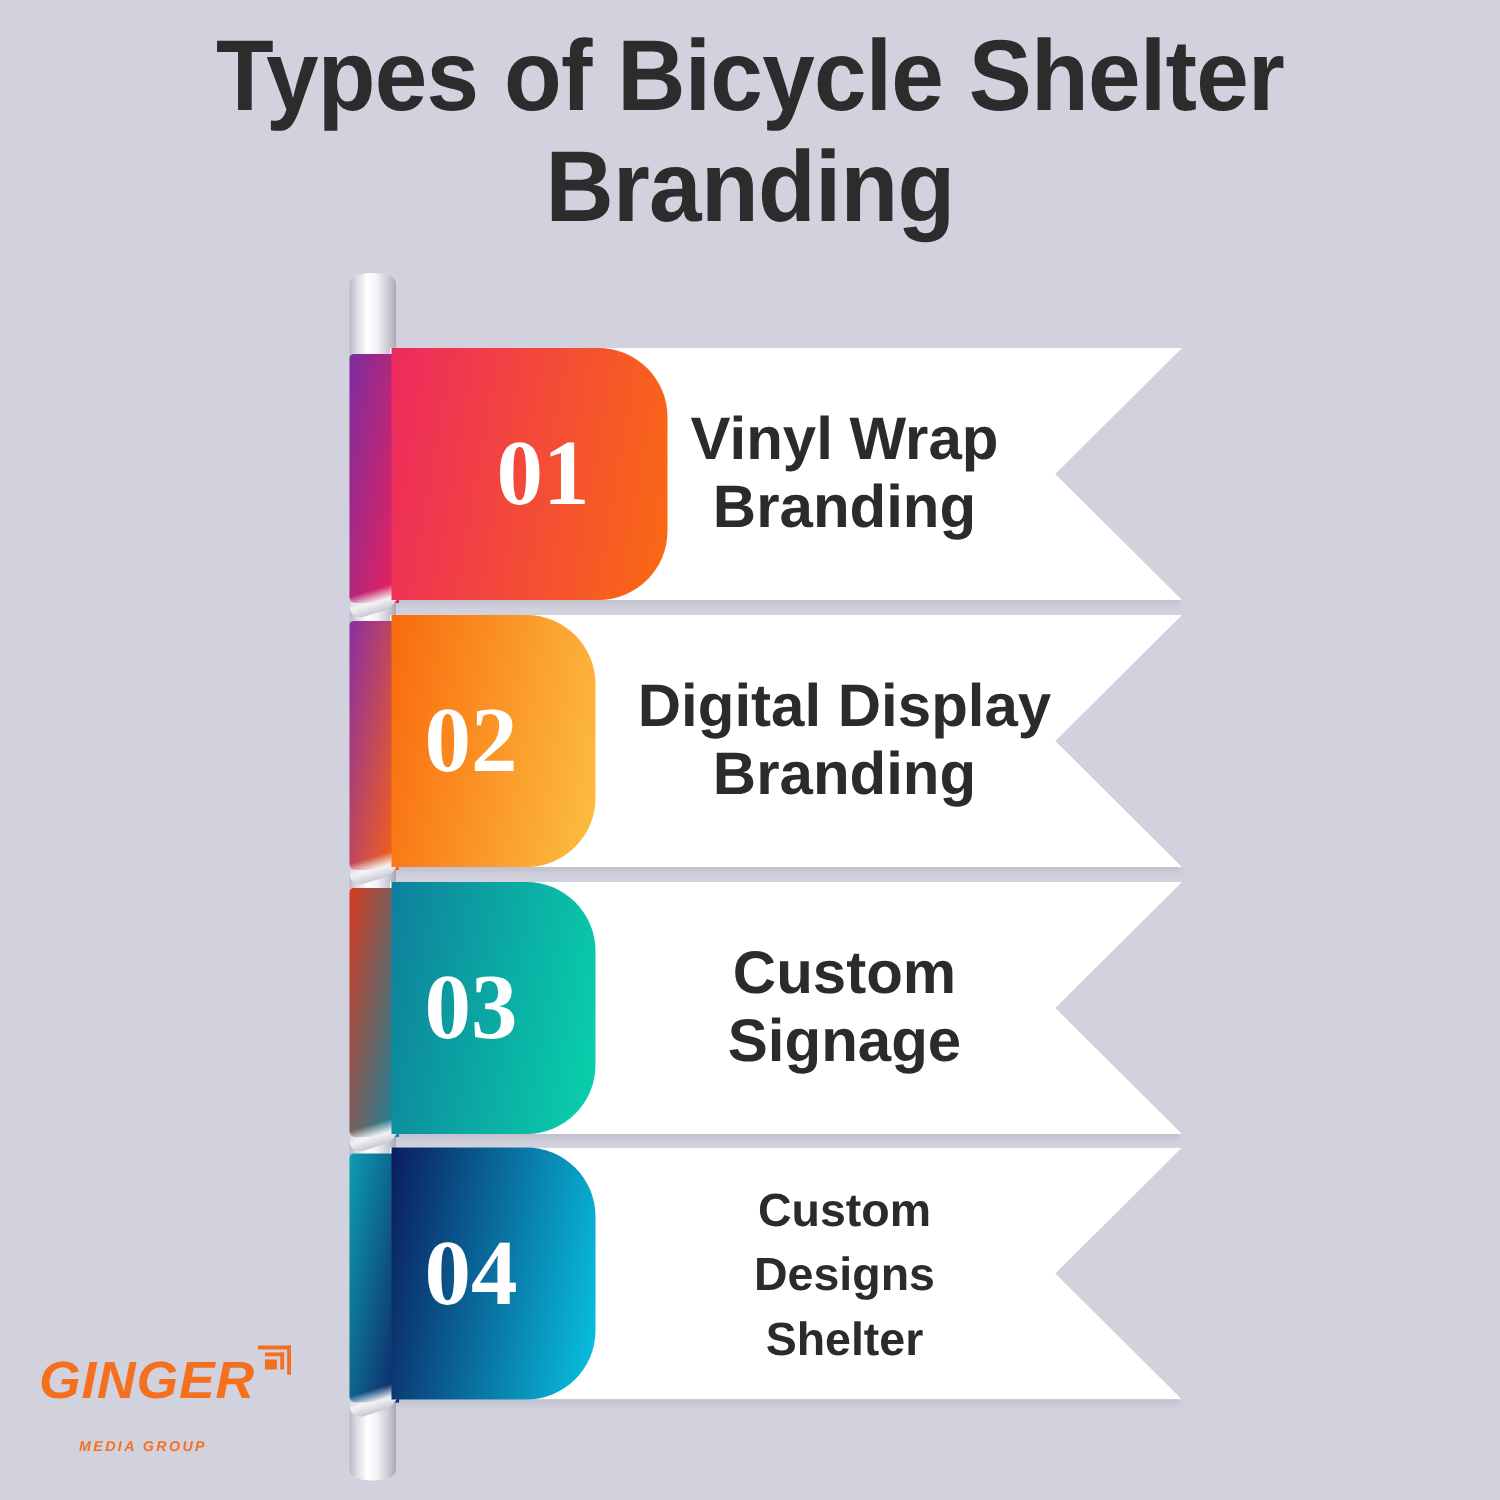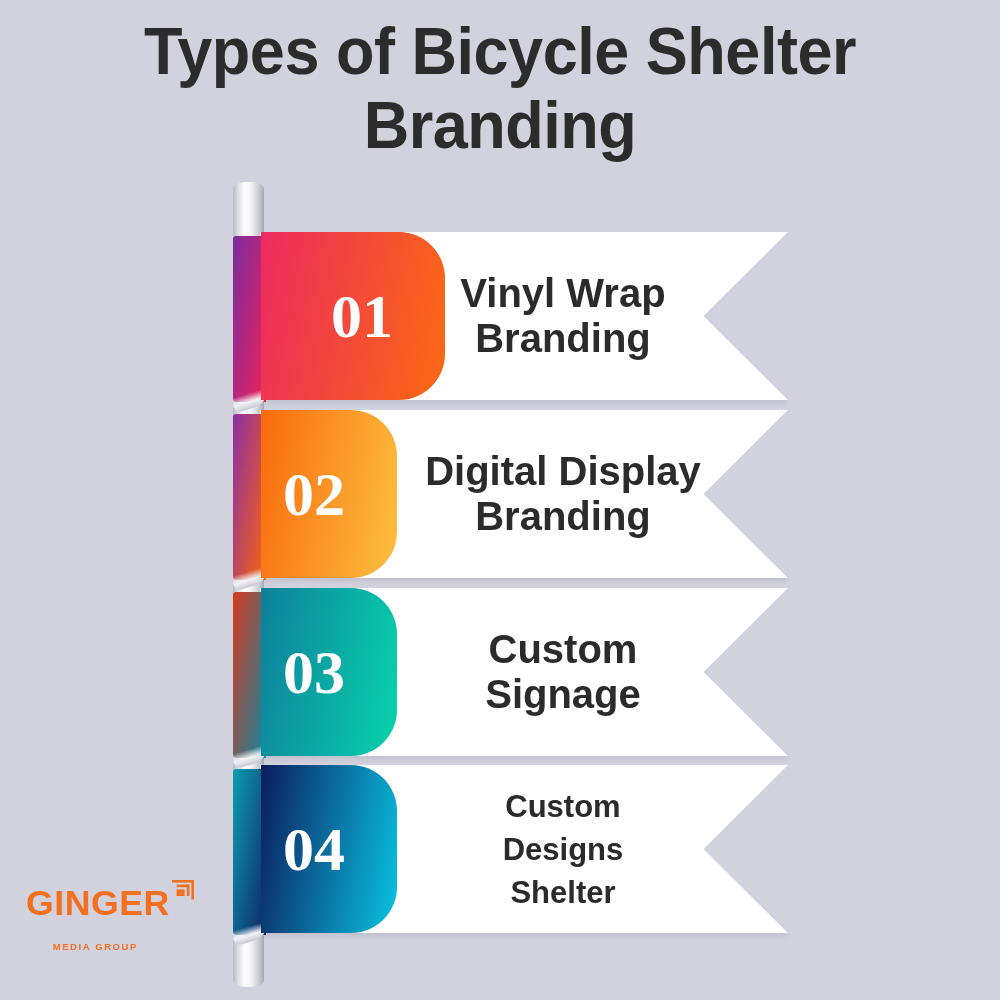--- a/index.html
+++ b/index.html
@@ -160,22 +160,23 @@
   }
   .label.three-line span {
     font-size: 31px;
     line-height: 43px;
   }
 
   
   .logo {
     position: absolute;
     left: 26px;
-    bottom: 48px;
+    bottom: 30px;
     z-index: 6;
+    font-style: italic;
   }
   .logo-row {
     display: flex;
     align-items: flex-end;
   }
   .logo-word {
     font-family: "Liberation Sans", sans-serif;
     font-weight: bold;
     font-size: 35px;
     line-height: 34px;

